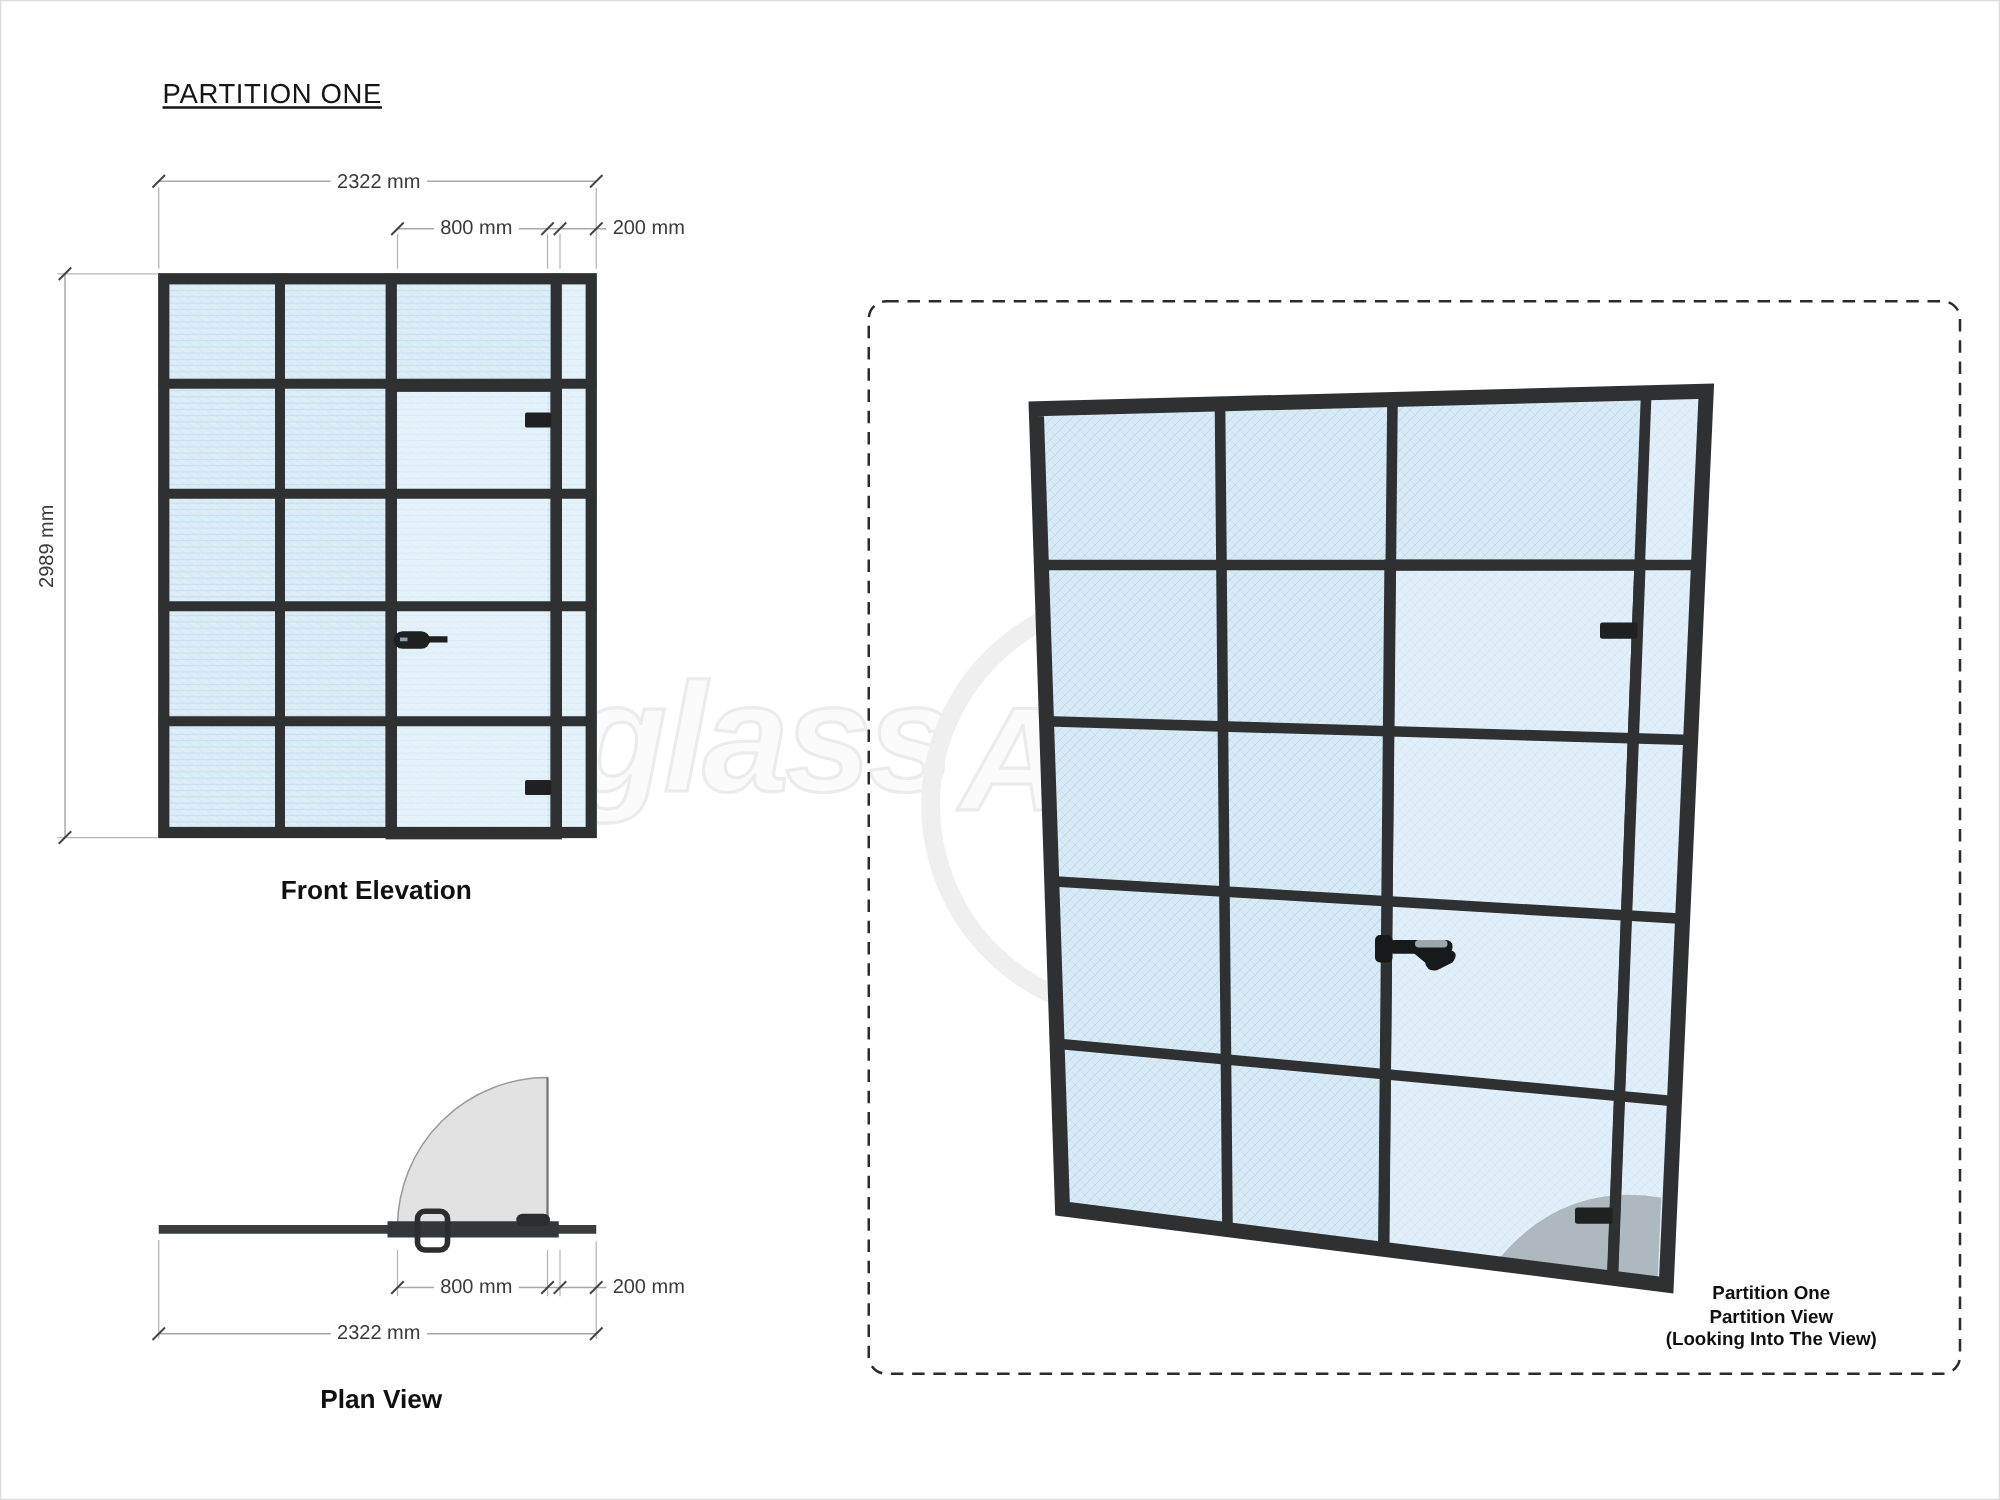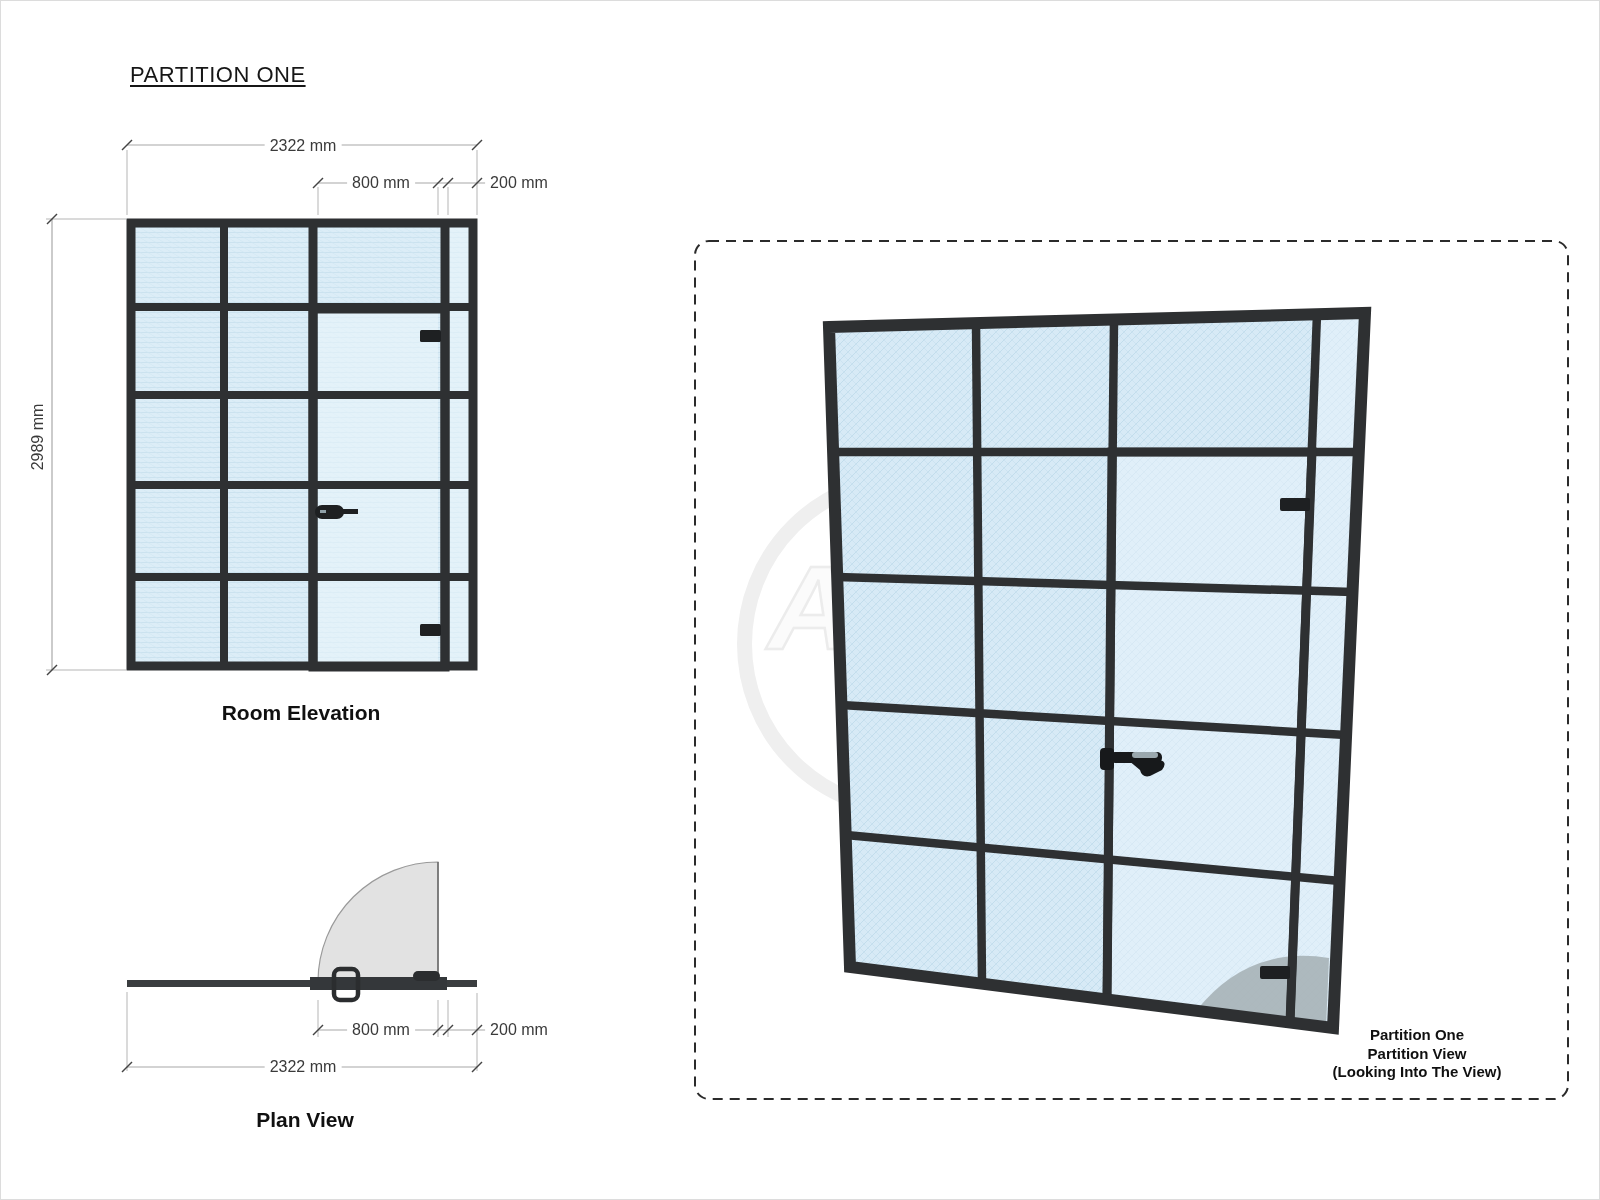--- a/index.html
+++ b/index.html
@@ -44,20 +44,21 @@
     transform:translateX(-50%);text-align:center;font-weight:bold;
     font-size:15px;line-height:18.5px;color:#101010;white-space:nowrap;
   }
 </style>
 </head>
 <body>
 
 <div class="page">
 
   <div class="layer watermark">
+    <span class="wm-text wm-glass">glass</span>
     <div class="wm-circle"></div>
     <span class="wm-text wm-at">AT</span>
     <span class="wm-text wm-work">work</span>
   </div>
 
   <svg class="drawing" width="1600" height="1200" viewBox="0 0 1600 1200">
     <defs>
       <pattern id="hatchE" width="8" height="5" patternUnits="userSpaceOnUse">
         <rect width="8" height="5" fill="#dcedf7"></rect>
         <path d="M0 2.5 H8" stroke="#c6dfee" stroke-width="0.8"></path>
@@ -202,21 +203,21 @@
     </g>
   </svg>
 
   <div class="txt page-title" style="left:130px;top:62px;">PARTITION ONE</div>
 
   <div class="txt dim-label" style="left:303px;top:146px;">2322 mm</div>
   <div class="txt dim-label" style="left:381px;top:183px;">800 mm</div>
   <div class="txt dim-label" style="left:519px;top:183px;">200 mm</div>
   <div class="txt dim-label vertical" style="left:38px;top:437px;">2989 mm</div>
 
-  <div class="txt view-label" style="left:301px;top:701px;">Room Elevation</div>
+  <div class="txt view-label" style="left:301px;top:701px;">Front Elevation</div>
 
   <div class="txt dim-label" style="left:381px;top:1030px;">800 mm</div>
   <div class="txt dim-label" style="left:519px;top:1030px;">200 mm</div>
   <div class="txt dim-label" style="left:303px;top:1067px;">2322 mm</div>
 
   <div class="txt view-label" style="left:305px;top:1108px;">Plan View</div>
 
   <div class="txt iso-caption" style="left:1417px;top:1026px;">
     <div>Partition One</div>
     <div>Partition View</div>

